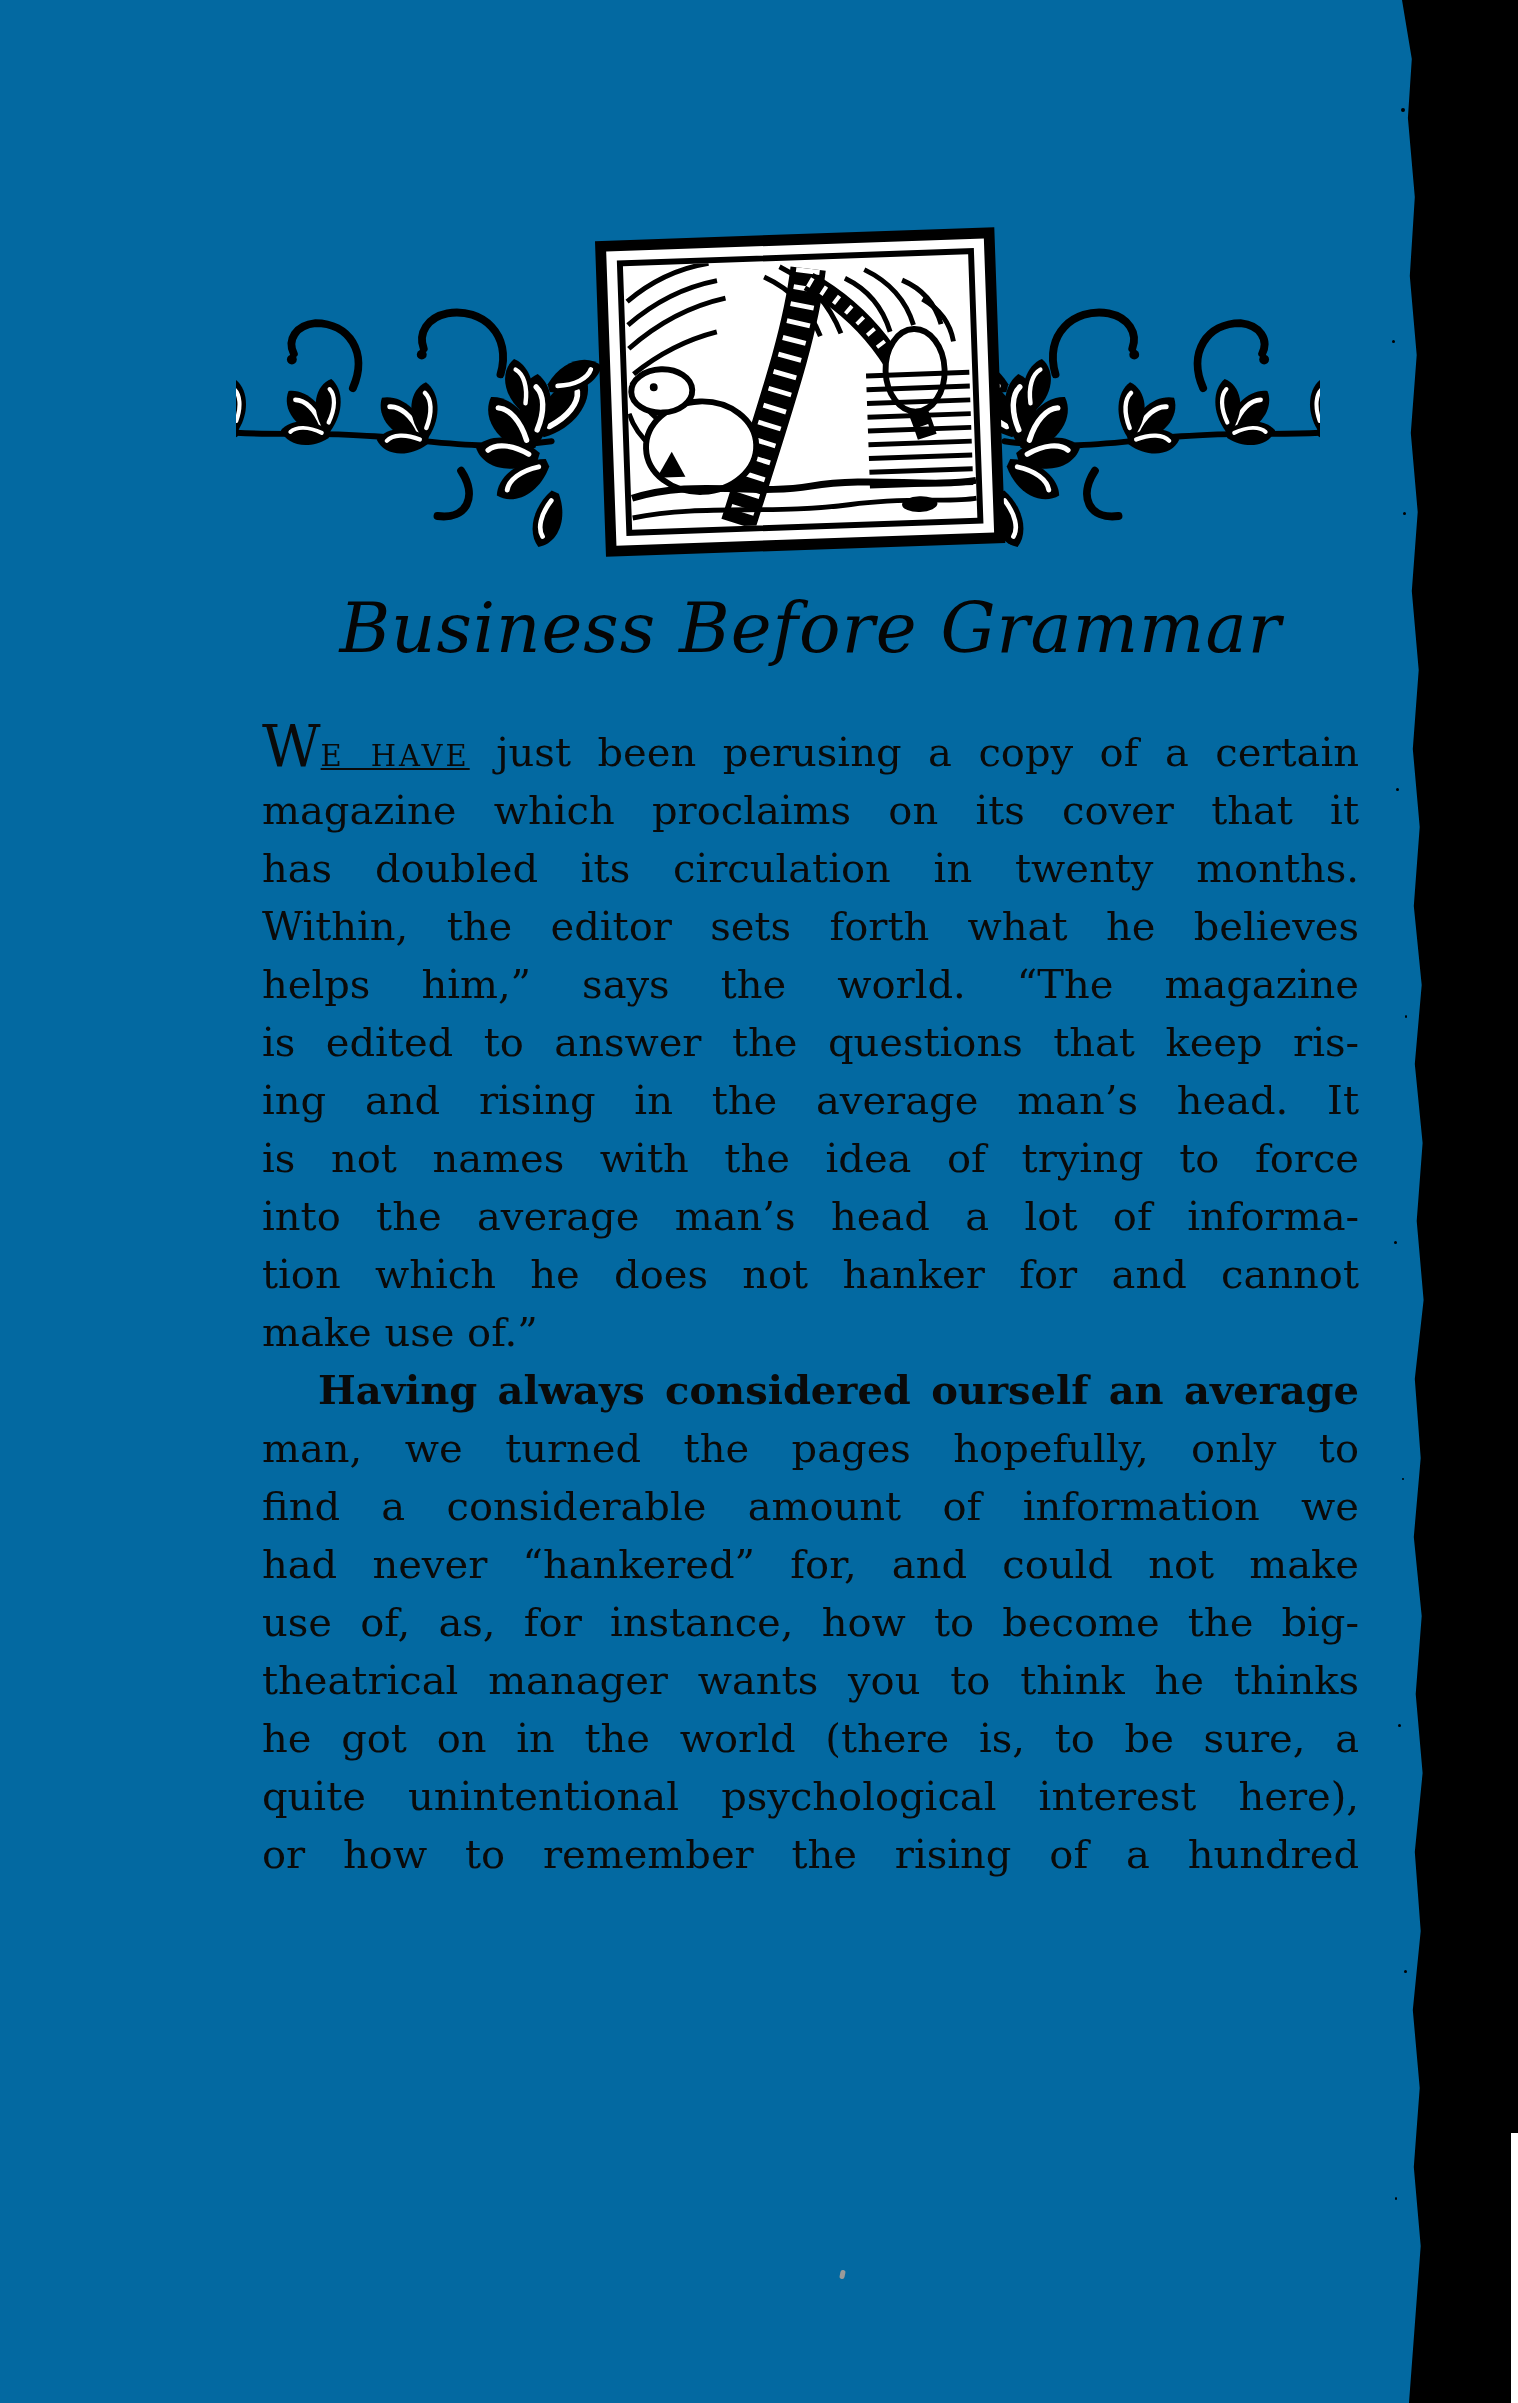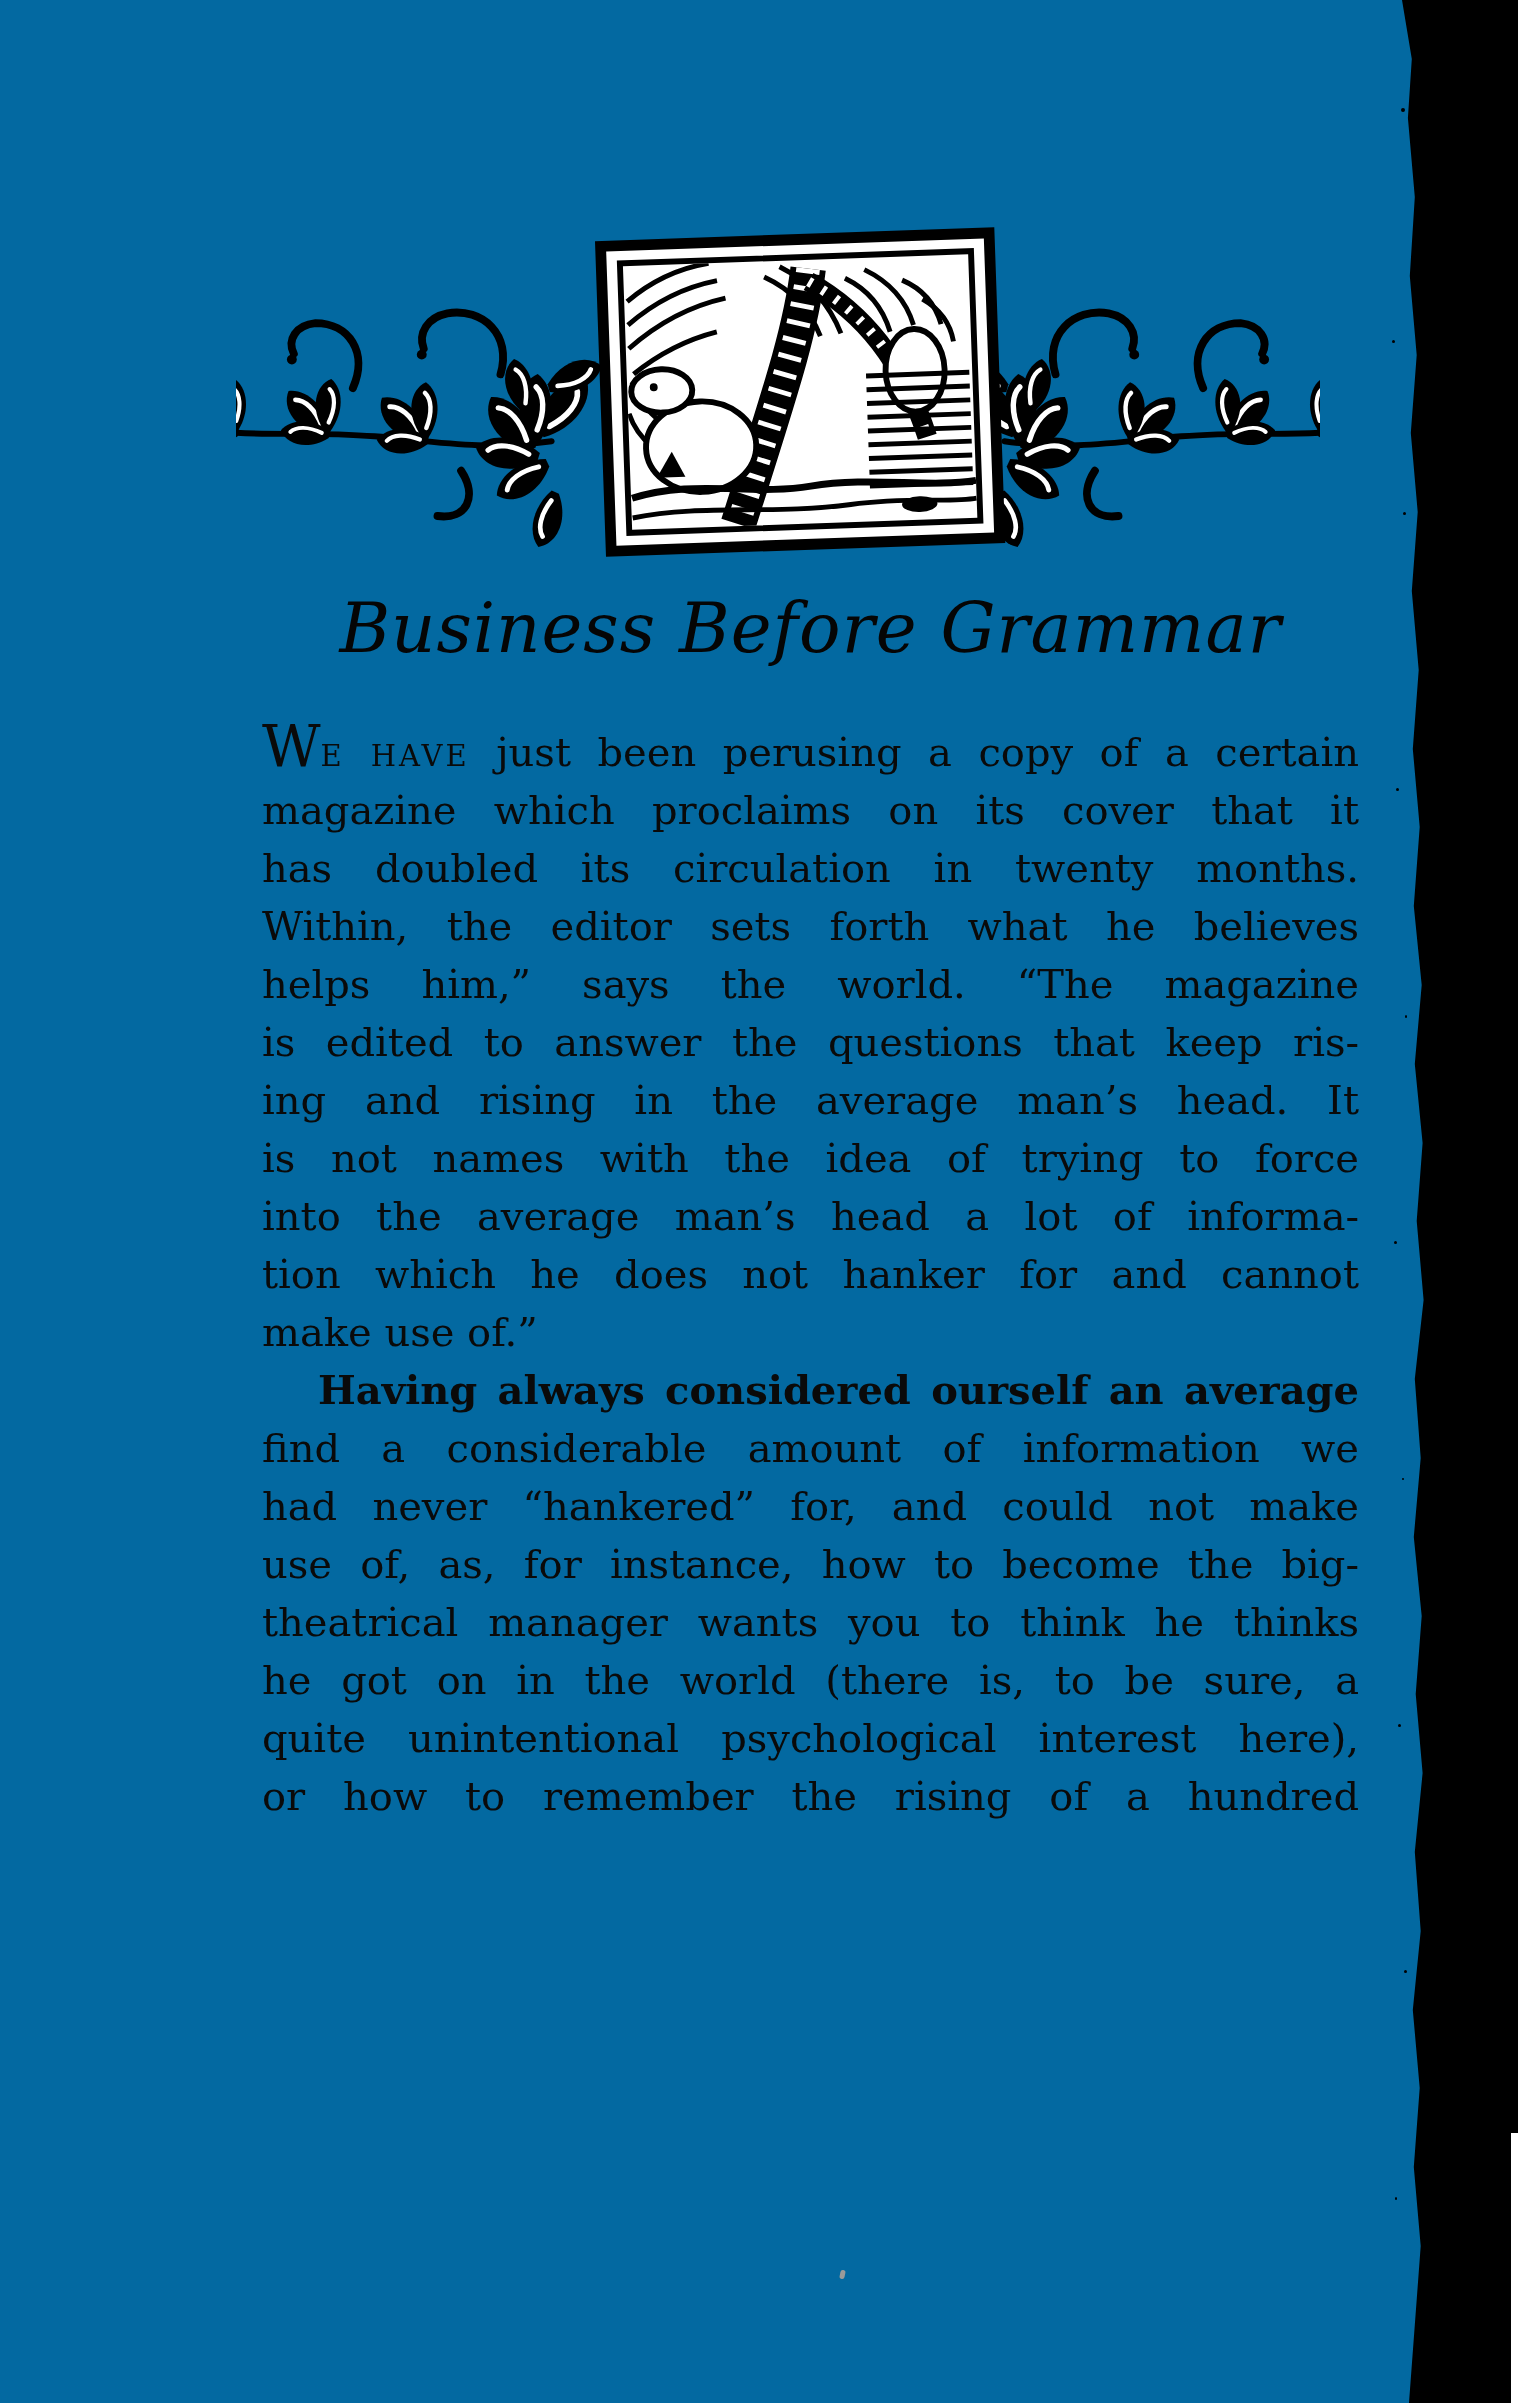--- a/index.html
+++ b/index.html
@@ -21,21 +21,21 @@
   }
   .text-block{position:absolute;left:262px;top:723px;width:1097px;}
   .line{
     font-size:40px;line-height:58px;color:#0a0a0a;
     text-align:justify;text-align-last:justify;
   }
   .line.short{text-align-last:left;}
   .line.indent{padding-left:56px;font-weight:bold;}
   .line.tracked{letter-spacing:2.5px;}
   .initial{font-size:57px;line-height:0;}
-  .smallcaps{font-size:29px;letter-spacing:3px;line-height:0;}
+  .smallcaps{font-size:29px;letter-spacing:3px;line-height:0;text-decoration:underline;}
   .scan-band{
     position:absolute;left:1399px;top:0;width:120px;height:2404px;
     background:#000;
     clip-path:polygon(3px 0px,120px 0px,120px 2404px,9.9px 2404px,
       15.8px 2325px,21.7px 2246px,14.8px 2167px,20.7px 2088px,13.8px 2010px,21.7px 1931px,
       15.8px 1852px,23.6px 1773px,16.7px 1694px,22.7px 1616px,14.8px 1537px,21.7px 1458px,
       15.8px 1379px,24.6px 1300px,17.7px 1221px,23.6px 1143px,15.8px 1064px,22.7px 985px,
       14.8px 906px,20.7px 827px,13.8px 749px,19.7px 670px,12.8px 591px,18.7px 512px,
       11.8px 433px,17.7px 355px,10.8px 276px,15.8px 197px,8.9px 118px,12.8px 59px);
   }
@@ -149,20 +149,21 @@
       <div class="line">has doubled its circulation in twenty months.</div>
       <div class="line">Within, the editor sets forth what he believes</div>
       <div class="line">helps him,” says the world. “The magazine</div>
       <div class="line">is edited to answer the questions that keep ris-</div>
       <div class="line">ing and rising in the average man’s head. It</div>
       <div class="line">is not names with the idea of trying to force</div>
       <div class="line">into the average man’s head a lot of informa-</div>
       <div class="line">tion which he does not hanker for and cannot</div>
       <div class="line short">make use of.”</div>
       <div class="line indent">Having always considered ourself an average</div>
+      <div class="line">man, we turned the pages hopefully, only to</div>
       <div class="line">find a considerable amount of information we</div>
       <div class="line">had never “hankered” for, and could not make</div>
       <div class="line">use of, as, for instance, how to become the big-</div>
       <div class="line">theatrical manager wants you to think he thinks</div>
       <div class="line">he got on in the world (there is, to be sure, a</div>
       <div class="line">quite unintentional psychological interest here),</div>
       <div class="line">or how to remember the rising of a hundred</div>
     </div>
 
   <div class="scan-band"></div>

